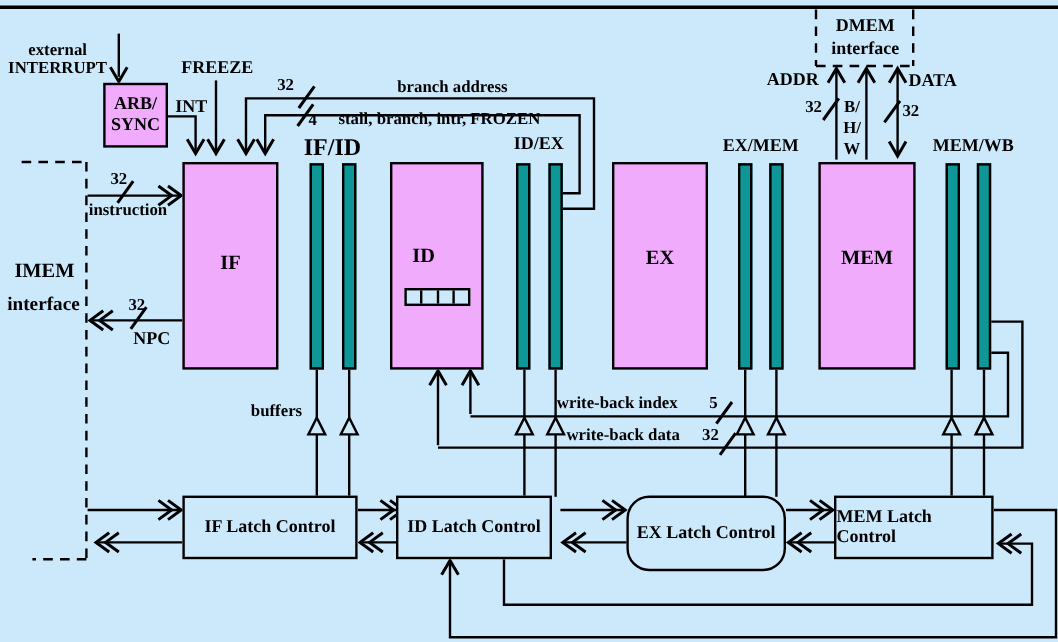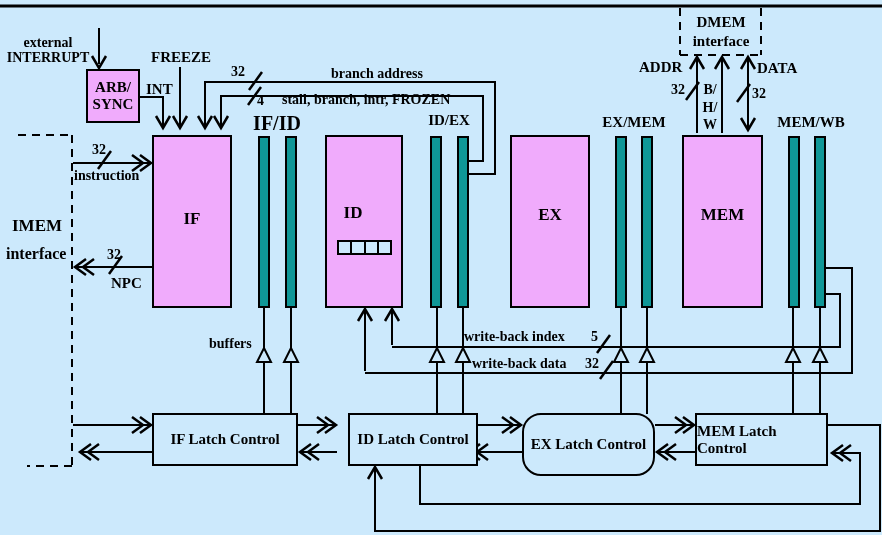--- a/index.html
+++ b/index.html
@@ -142,21 +142,21 @@
   <div class="fifocells">
       <span></span>
       <span></span>
       <span></span>
       <span></span>
     </div>
 
   <div class="latchctl" style="left:152px;top:413px;width:146px;height:53px;">
       <span>IF Latch Control</span>
     </div>
-  <div class="latchctl" style="left:348px;top:413px;width:130px;height:53px;">
+  <div class="latchctl" style="left:330px;top:413px;width:130px;height:53px;">
       <span>ID Latch Control</span>
     </div>
   <div class="latchctl" style="left:522px;top:413px;width:133px;height:63px;border-radius:19px;">
       <span>EX Latch Control</span>
     </div>
   <div class="latchctl" style="left:695px;top:413px;width:133px;height:53px;">
       <span>MEM Latch Control</span>
     </div>
 
   <div class="lbl ctr" style="left:0px;top:36px;width:96px;">

